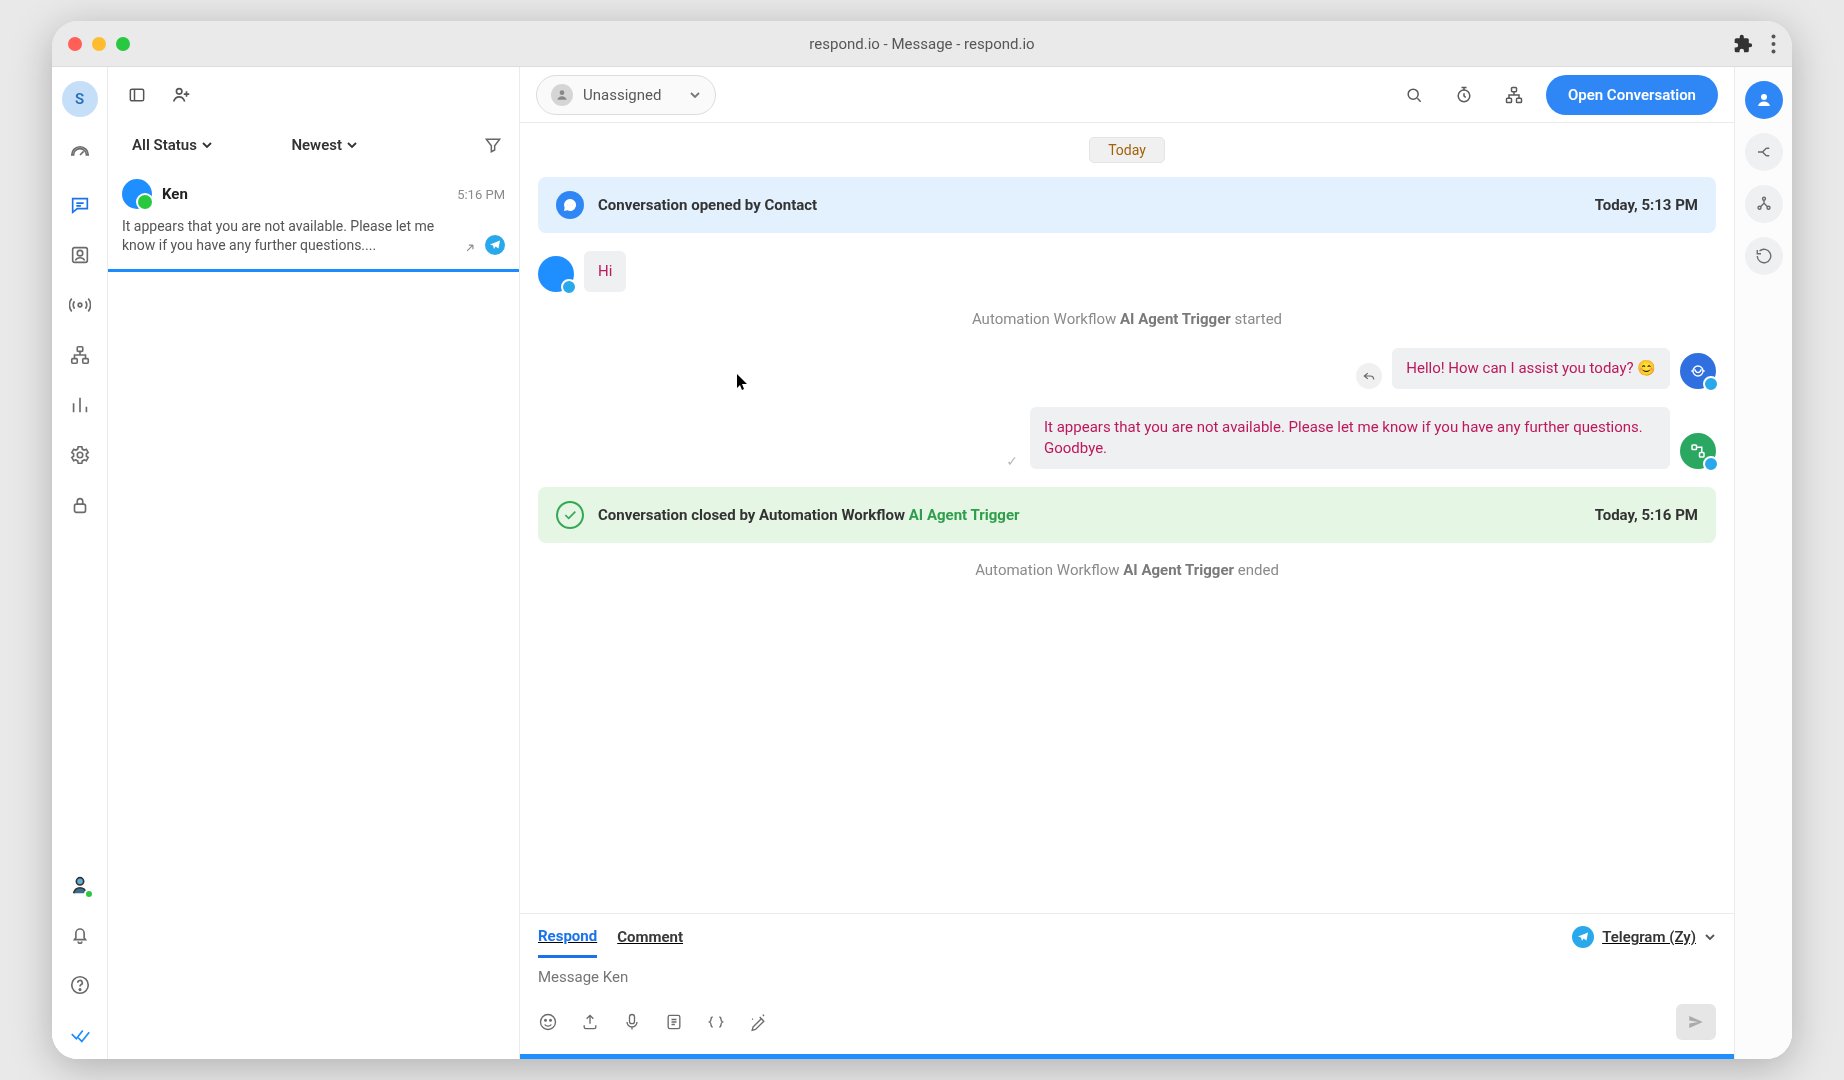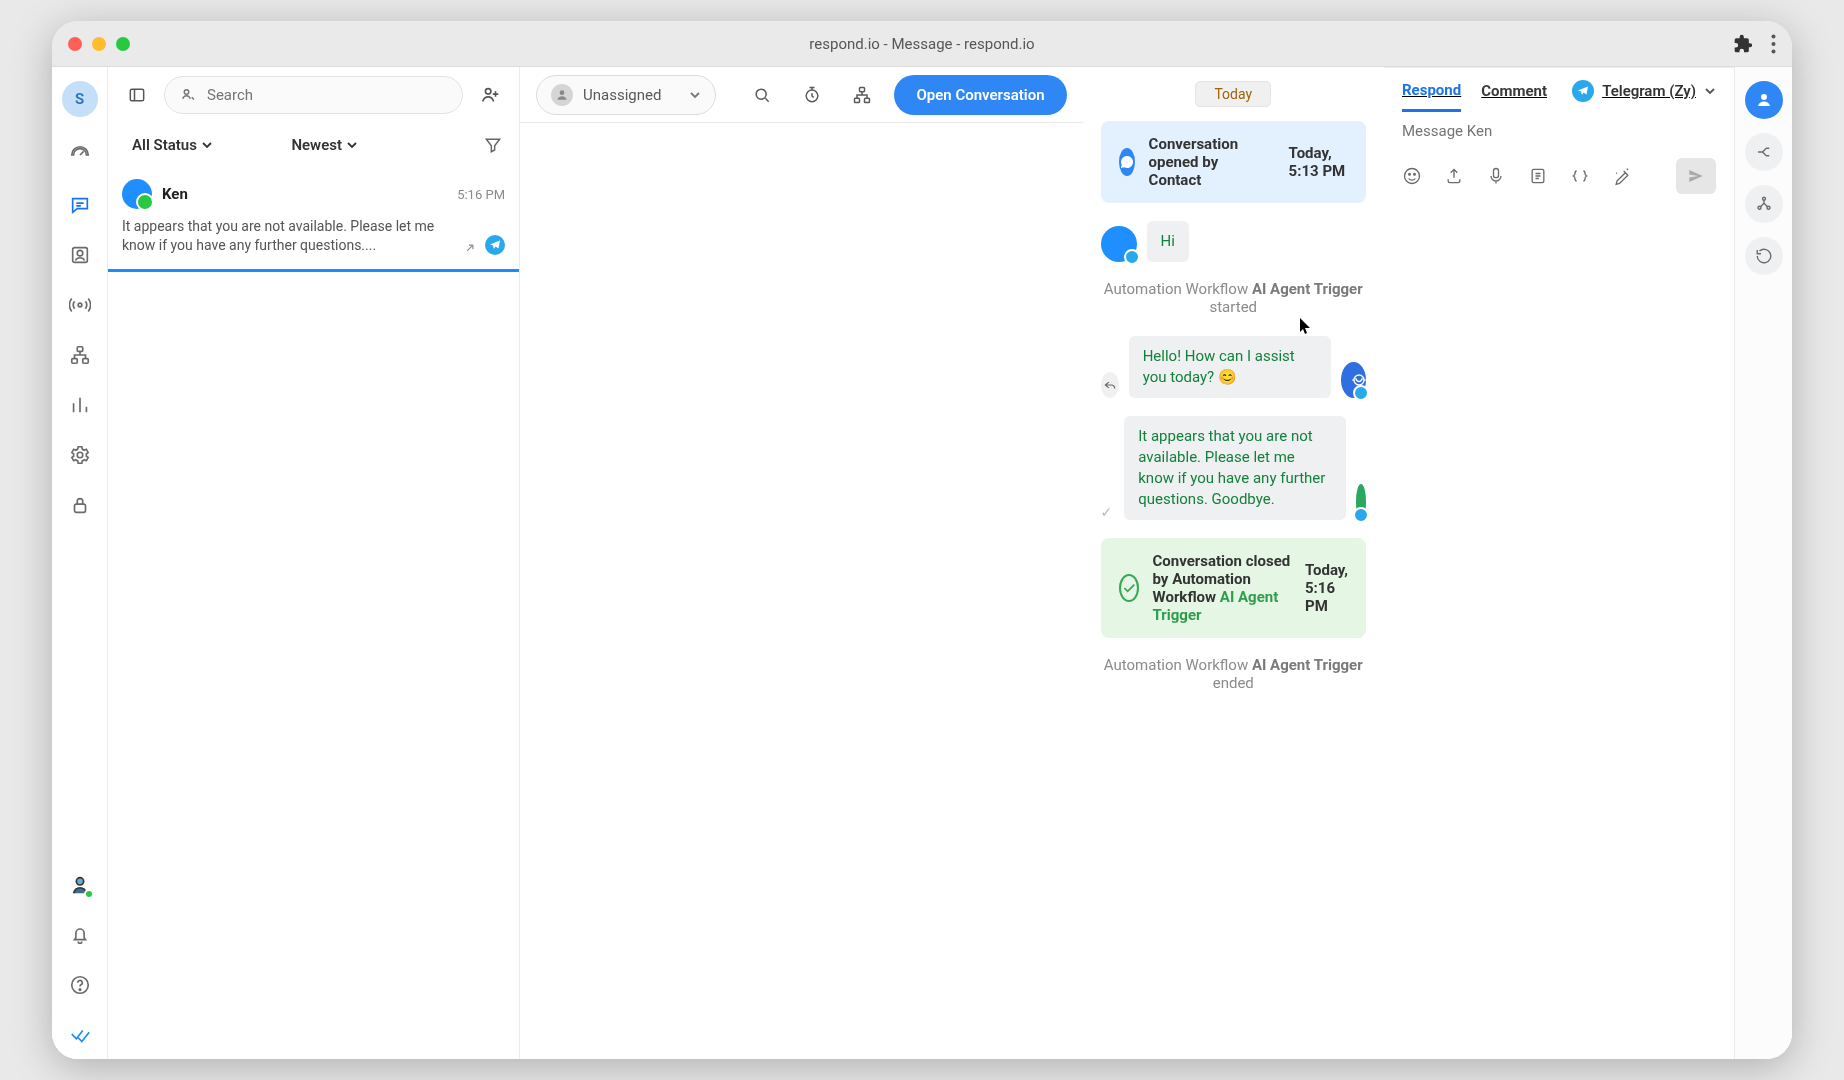--- a/index.html
+++ b/index.html
@@ -32,42 +32,42 @@
 .conv-top { display:flex; align-items:center; gap:10px; }
 .conv-avatar { width:30px; height:30px; border-radius:50%; background:#1f8fff; position:relative; }
 .conv-avatar::after { content:""; position:absolute; right:-2px; bottom:-2px; width:14px; height:14px; background:#28c840; border:2px solid #fff; border-radius:50%; }
 .conv-name { font-weight:700; font-size:15px; color:#222; }
 .conv-time { margin-left:auto; font-size:13px; color:#8a8a8a; }
 .conv-preview { font-size:14px; color:#555; margin-top:8px; line-height:1.35; display:flex; gap:8px; align-items:flex-end;}
 .conv-preview .txt { flex:1; }
 .outarrow { color:#8d8d8d; }
 .tele-badge { width:20px; height:20px; border-radius:50%; background:#29a9eb; display:inline-flex; align-items:center; justify-content:center;}
 .tele-badge svg { width:12px; height:12px; fill:#fff; }
-.main { flex:1; display:flex; flex-direction:row; min-width:0; }
+.main { flex:1; display:flex; flex-direction:column; min-width:0; }
 .main-head { height:56px; border-bottom:1px solid #ebebeb; display:flex; align-items:center; padding:0 16px; gap:14px; }
 .assign-pill { height:40px; border:1px solid #dcdcdc; border-radius:22px; background:#fafafa; display:flex; align-items:center; padding:0 14px; gap:10px; color:#595959; cursor:pointer; font-size:15px;}
 .assign-pill .ava { width:22px; height:22px; border-radius:50%; background:#d5d5d5; display:inline-flex; align-items:center; justify-content:center;}
 .main-head .grow { flex:1; }
 .head-icon { width:36px; height:36px; display:flex; align-items:center; justify-content:center; color:#5a5a5a; cursor:pointer; }
 .open-conv-btn { height:40px; background:#2f87f6; color:#fff; border:none; border-radius:22px; padding:0 22px; font-size:15px; font-weight:600; cursor:pointer; }
 .messages { flex:1; overflow:auto; padding: 14px 18px 8px; position:relative; }
 .date-pill { display:block; width:fit-content; margin: 0 auto 14px; background:#f0f0f0; border:1px solid #e4e4e4; border-radius:5px; padding:4px 18px; font-size:14px; color:#a16207;}
 .sys-banner { border-radius:8px; padding:14px 18px; display:flex; align-items:center; gap:14px; margin-bottom:18px; }
 .sys-banner.open { background:#e3f0fd; }
 .sys-banner.close { background:#e5f6e5; }
 .sys-banner .icn { width:28px; height:28px; border-radius:50%; display:flex; align-items:center; justify-content:center;}
 .sys-banner.open .icn { background:#2f87f6; color:#fff;}
 .sys-banner.close .icn { border:2px solid #34a853; color:#34a853;}
 .sys-banner .lbl { font-weight:700; color:#333; font-size:15px;}
 .sys-banner .lbl .link { color:#2f9e4c; font-weight:700;}
 .sys-banner .tm { margin-left:auto; font-weight:700; color:#333; font-size:15px;}
 .msg-row { display:flex; margin-bottom:18px; align-items:flex-end; gap:10px;}
 .msg-row.left { justify-content:flex-start; }
 .msg-row.right { justify-content:flex-end; }
-.bubble { background:#eef0f1; border-radius:6px; padding:10px 14px; font-size:15px; color:#15803d; max-width:640px; line-height:1.4;}
+.bubble { background:#eef0f1; border-radius:6px; padding:10px 14px; font-size:15px; color:#be185d; max-width:640px; line-height:1.4;}
 .msg-ava { width:36px; height:36px; border-radius:50%; background:#1f8fff; position:relative; }
 .msg-ava.bot { background:#2f6fe0; }
 .msg-ava.flow { background:#2aa862; }
 .msg-ava .sub { position:absolute; right:-3px; bottom:-3px; width:16px; height:16px; border-radius:50%; background:#29a9eb; border:2px solid #fff;}
 .reply-icn { width:26px; height:26px; border-radius:50%; background:#f0f0f0; display:flex; align-items:center; justify-content:center; color:#666;}
 .tick { color:#b7b7b7; font-size:14px; margin-right:2px;}
 .sys-line { text-align:center; color:#8b8b8b; font-size:15px; margin:10px 0 20px;}
 .sys-line strong { color:#7a7a7a; font-weight:700;}
 .cursor-pointer { position:absolute; left: 215px; top: 250px; font-size:16px; color:#000;}
 .composer { border-top:1px solid #ebebeb; padding:0 18px;text-decoration:underline; }
@@ -197,27 +197,20 @@
     </div>
 
     <div class="conv-list">
       <div class="conv-head">
         <div class="collapse-btn">
             <svg width="20" height="20" viewBox="0 0 24 24" fill="none" stroke="currentColor" stroke-width="1.8">
               <rect x="4" y="5" width="16" height="14" rx="2"></rect>
               <path d="M9 5v14"></path>
             </svg>
           </div>
-        <div class="search-pill">
-          <svg width="18" height="18" viewBox="0 0 24 24" fill="none" stroke="#777" stroke-width="2">
-              <circle cx="10" cy="8" r="3"></circle>
-              <path d="M5 17c1-3 3-4 5-4s4 1 5 4M17 15l3 3"></path>
-            </svg>
-          <input type="text" placeholder="Search" style="">
-        </div>
         <div class="adduser-btn">
             <svg width="22" height="22" viewBox="0 0 24 24" fill="none" stroke="currentColor" stroke-width="1.8">
               <circle cx="10" cy="8" r="3"></circle>
               <path d="M4 19c1-3 3-5 6-5s5 2 6 5M18 8v6M15 11h6"></path>
             </svg>
           </div>
       </div>
       <div class="conv-filters">
         <div class="filter-btn">
             <span>All Status</span>

